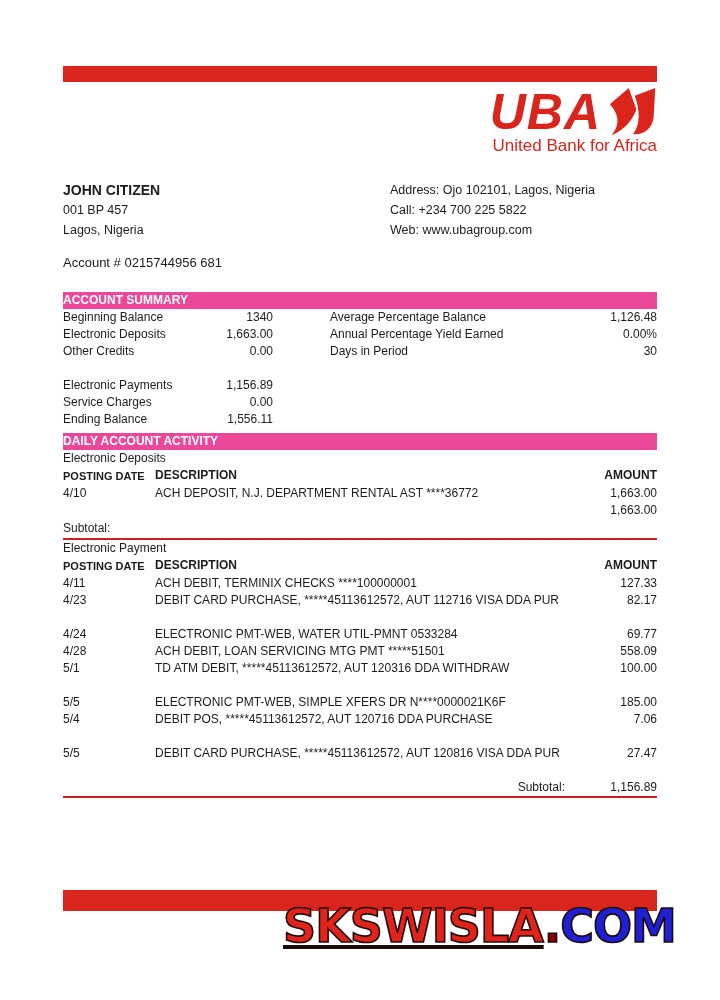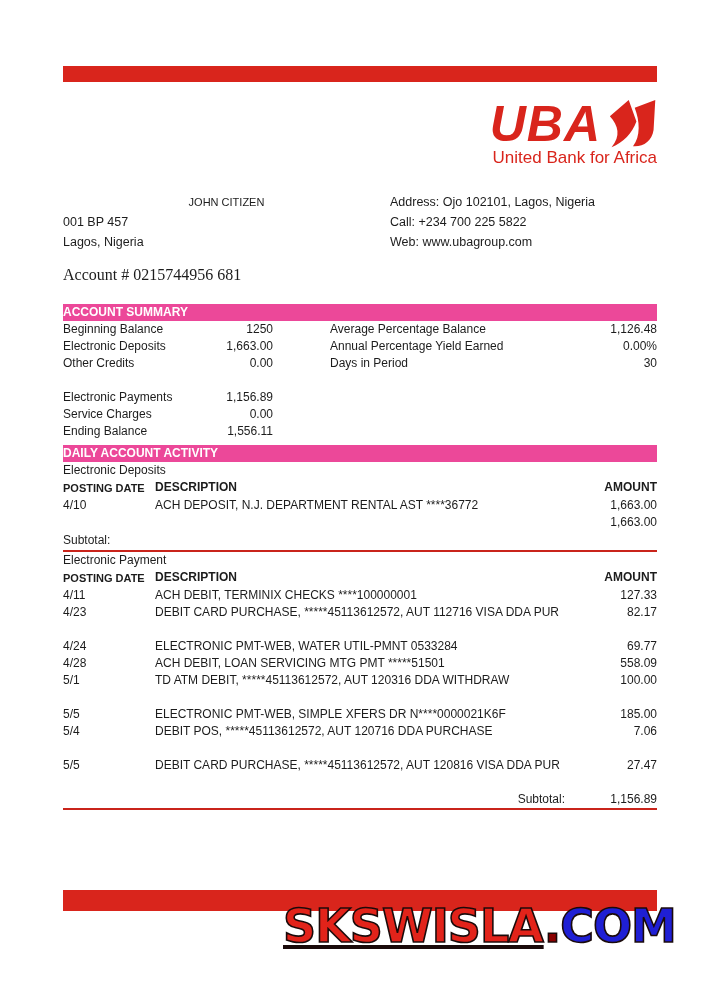--- a/index.html
+++ b/index.html
@@ -6,35 +6,35 @@
   html,body { background:#ffffff; }
   body {
     width:720px; height:1000px; position:relative; overflow:hidden;
     font-family:"Liberation Sans", sans-serif; color:#1c1c1c;
   }
   .doc { position:absolute; left:63px; top:0; width:594px; }
 
   .top-bar { margin-top:66px; height:16px; background:#d9251c; }
   .bottom-bar { position:absolute; left:63px; top:890px; width:594px; height:21px; background:#d9251c; }
 
-  .logo-block { margin-top:16px; text-align:right; }
+  .logo-block { margin-top:4px; text-align:right; }
   .logo-line { display:flex; justify-content:flex-end; align-items:flex-start; gap:8px; }
   .wordmark {
     font-size:50px; font-weight:800; font-style:italic; color:#d9251c;
     letter-spacing:1px; line-height:52px;
   }
   .emblem { width:48px; height:52px; }
   .tagline { font-size:17px; color:#d9251c; line-height:20px; margin-top:-2px; }
 
   .info-row { display:flex; margin-top:24px; font-size:12.5px; line-height:20px; }
   .info-left { width:327px; }
   .info-right { flex:1; }
-  .cust-name { font-weight:normal; font-size:11px;text-align:center; }
-
-  .account-line { margin-top:14px; font-size:16px; line-height:17px;font-family:Liberation Serif, serif; }
+  .cust-name { font-weight:bold; font-size:14px; }
+
+  .account-line { margin-top:14px; font-size:13px; line-height:17px; }
 
   .section-bar {
     margin-top:21px; background:#ec4899; color:#ffffff; font-weight:bold;
     font-size:12px; line-height:17px; height:17px;
   }
   .section-bar.second { margin-top:5px; }
 
   .summary { position:relative; }
   .sum-col-right { position:absolute; left:267px; top:0; right:0; }
   .s-row { display:flex; font-size:12px; line-height:17px; min-height:17px; }
@@ -101,21 +101,21 @@
   </div>
 
   <div class="account-line">Account # 0215744956 681</div>
 
   <div class="section-bar">ACCOUNT SUMMARY</div>
 
   <div class="summary">
     <div class="sum-col-left" id="sum-left">
         <div class="s-row">
           <span class="s-lbl">Beginning Balance</span>
-          <span class="s-val">1250</span>
+          <span class="s-val">1340</span>
         </div>
         <div class="s-row">
           <span class="s-lbl">Electronic Deposits</span>
           <span class="s-val">1,663.00</span>
         </div>
         <div class="s-row">
           <span class="s-lbl">Other Credits</span>
           <span class="s-val">0.00</span>
         </div>
         <div class="s-row">

